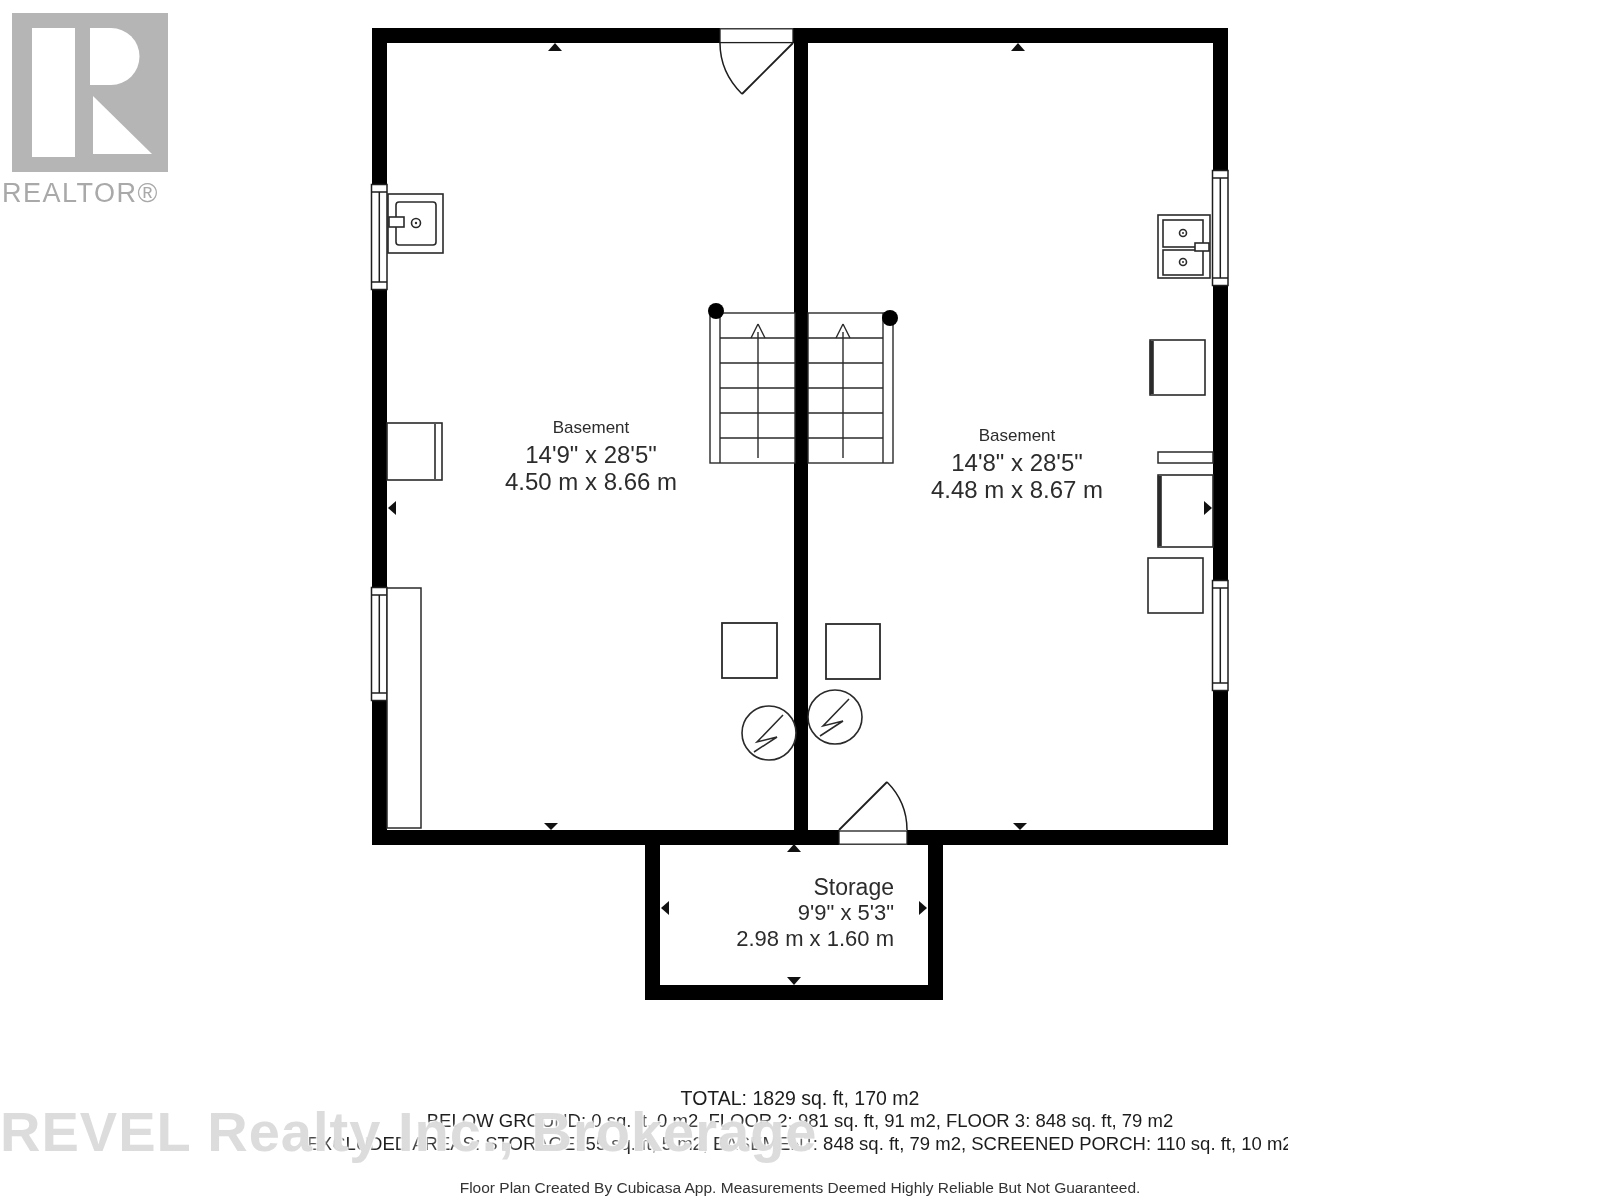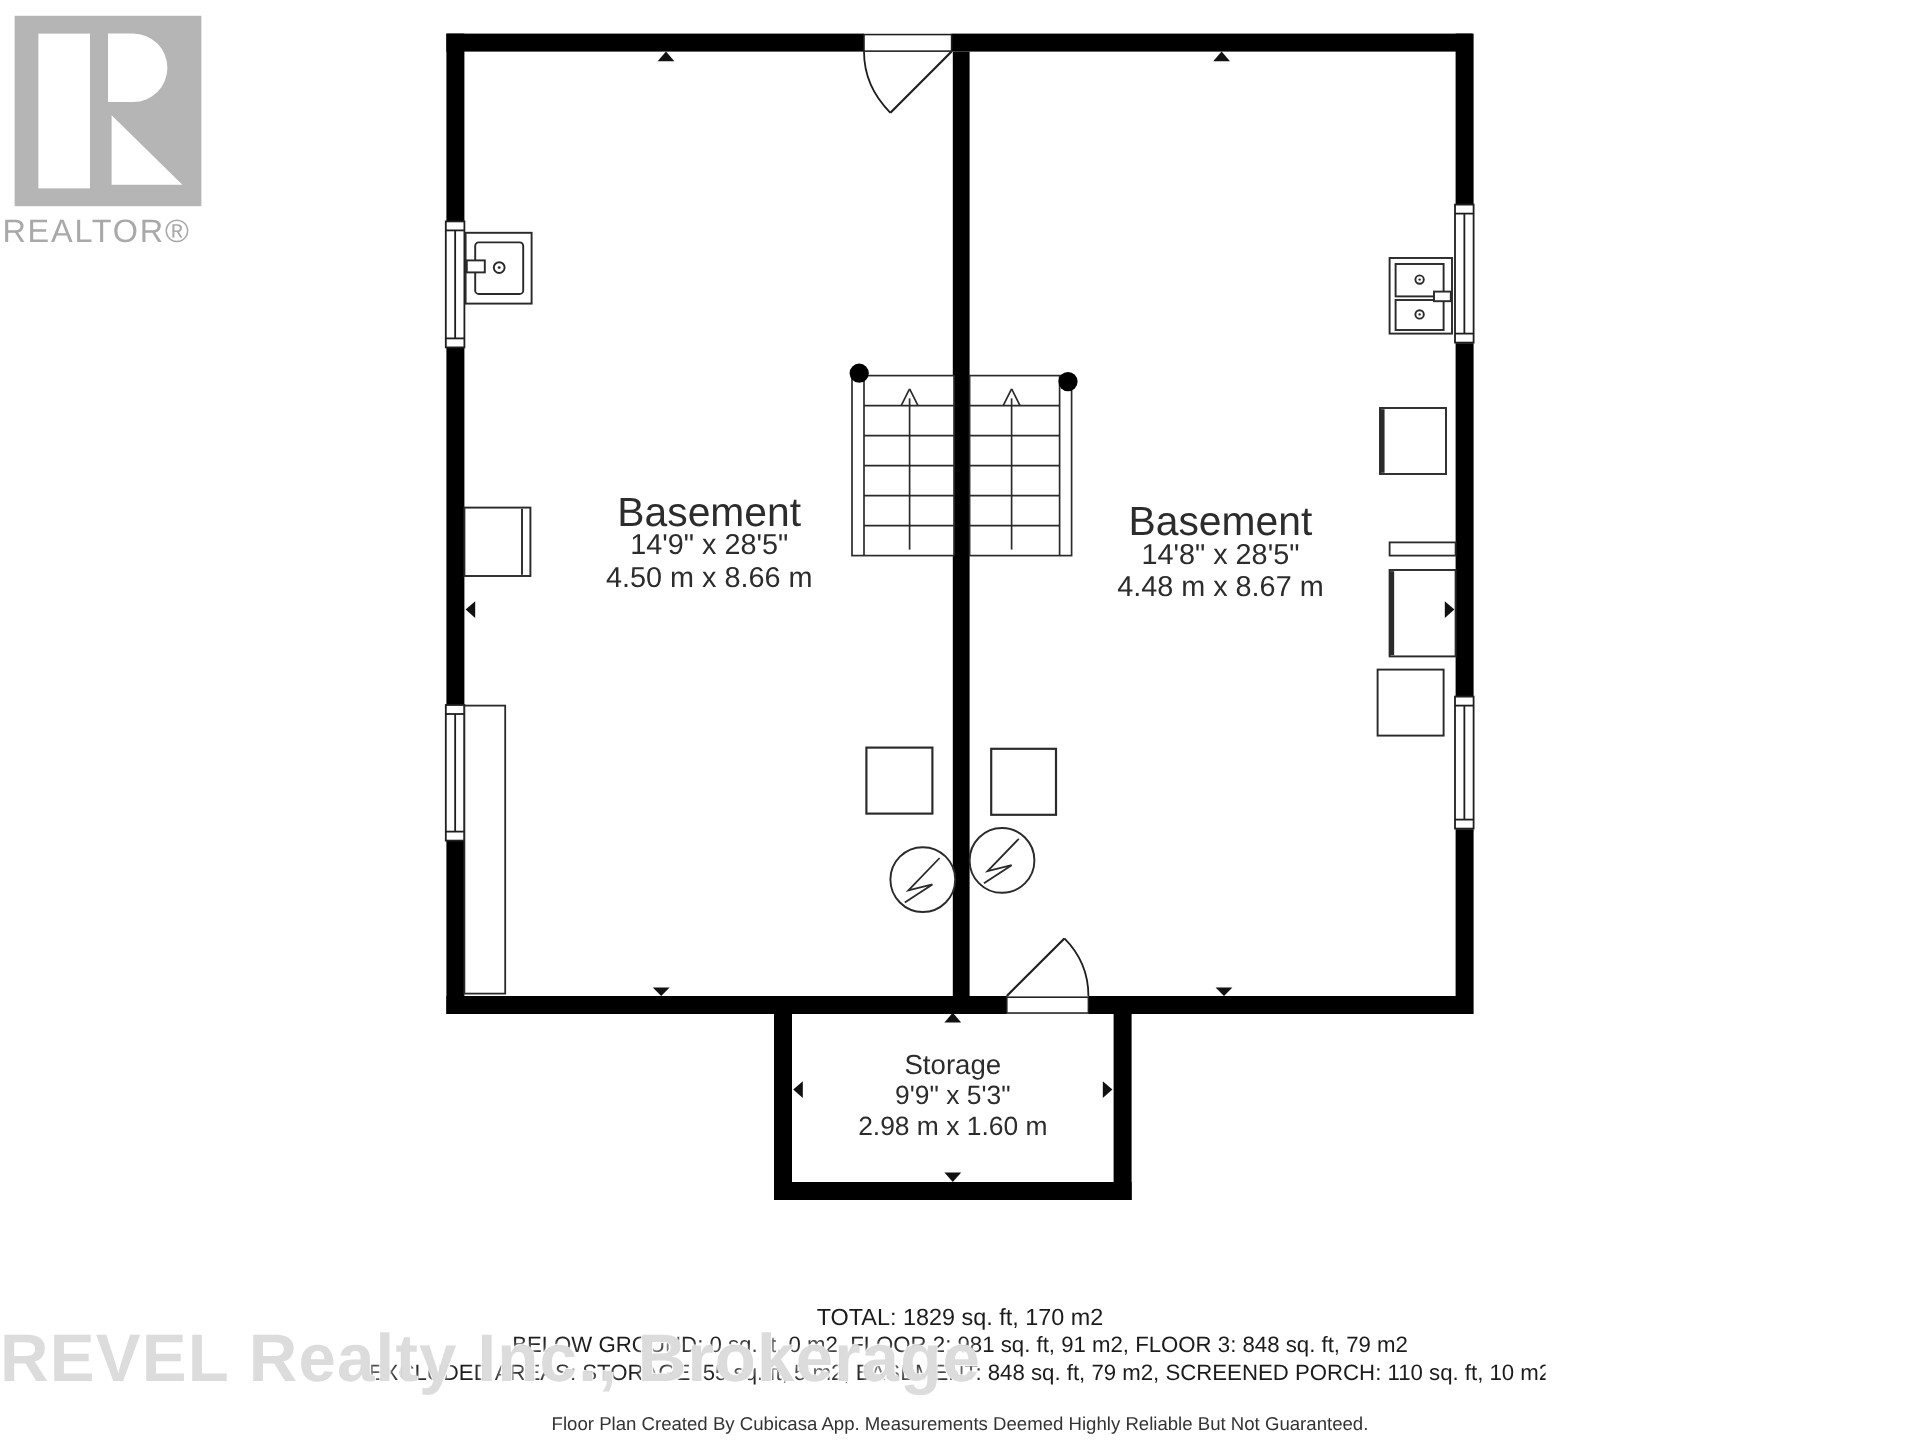--- a/index.html
+++ b/index.html
@@ -1,23 +1,23 @@
 <!DOCTYPE html>
 <html><head>
 <meta charset="utf-8">
 <style>
   html,body{margin:0;padding:0;background:#ffffff;}
   .stage{position:relative;width:1288px;height:1200px;background:#fff;overflow:hidden;
          font-family:"Liberation Sans", sans-serif;}
   svg{position:absolute;left:0;top:0;}
   .abs{position:absolute;}
   .room-label{position:absolute;text-align:center;color:#2c2c2c;line-height:27px;}
-  .room-label .rname{font-size:34px;}
+  .room-label .rname{font-size:17px;}
   .room-label .rdim{font-size:24px;}
-  .room-label.small{line-height:26px;}
+  .room-label.small{line-height:26px;text-align:right;}
   .room-label.small .rname{font-size:23px;}
   .room-label.small .rdim{font-size:22px;}
   .logo-text{position:absolute;left:2px;top:178px;width:188px;text-align:left;
              font-size:27px;letter-spacing:1.5px;color:#a9a9a9;font-weight:400;}
   .footer{position:absolute;left:0;top:1086px;width:1600px;text-align:center;color:#1c1c1c;}
   .footer .total{font-size:19.5px;font-weight:normal;line-height:24px;}
   .footer .areas{font-size:18.5px;line-height:22.5px;}
   .footer .disclaimer{font-size:15.5px;line-height:20px;margin-top:23px;color:#333;}
   .watermark{position:absolute;left:0;top:1099px;width:1600px;text-align:left;
              font-size:56px;font-weight:600;letter-spacing:1px;

